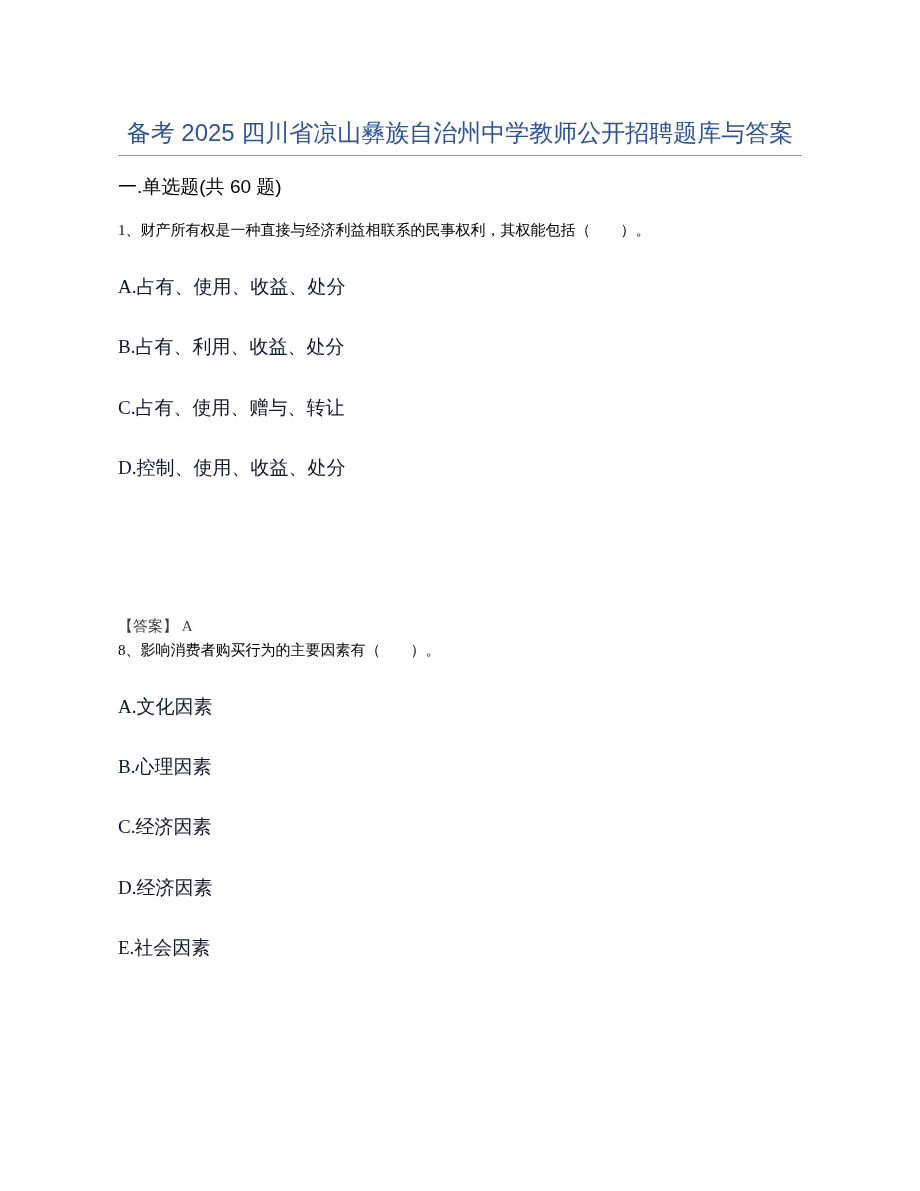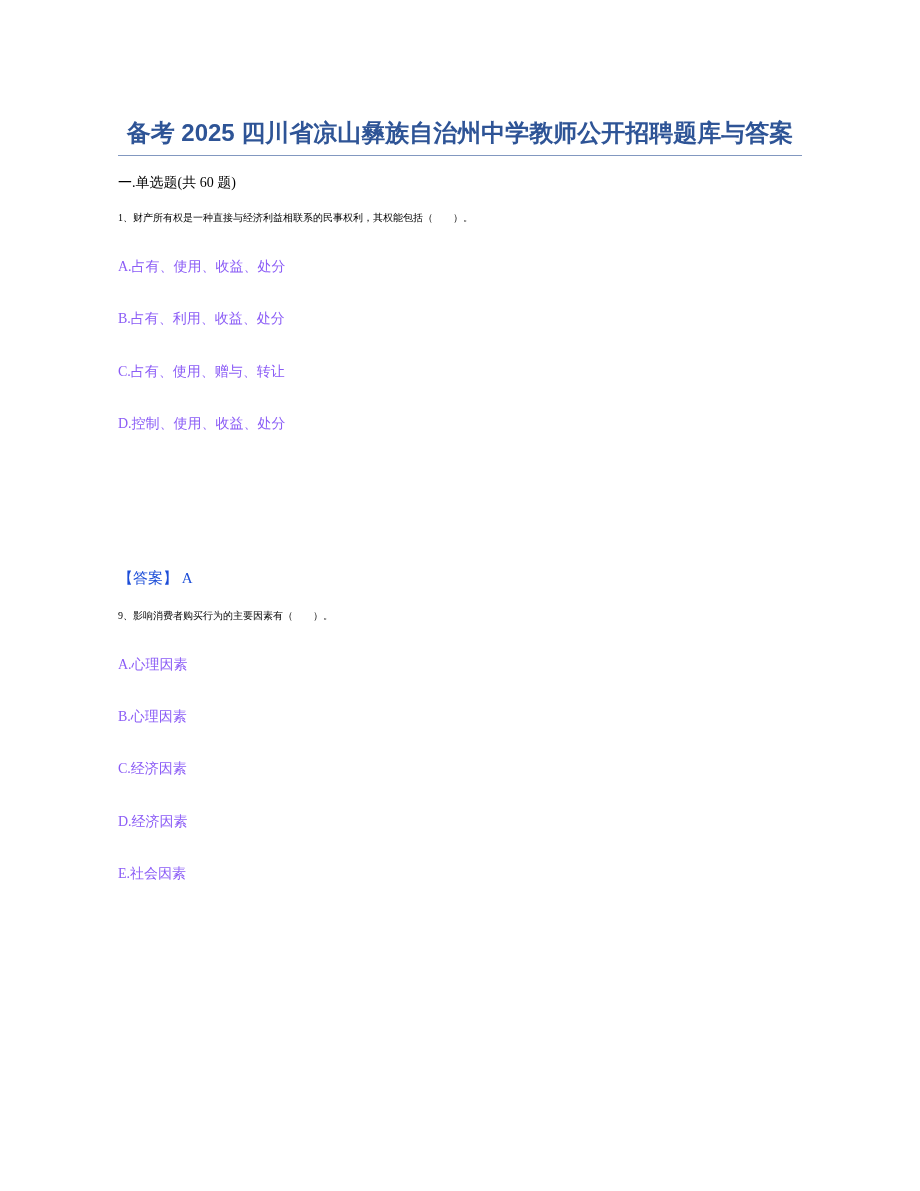--- a/index.html
+++ b/index.html
@@ -10,54 +10,53 @@
     body {
       width: 920px;
       height: 1191px;
       background: #ffffff;
       font-family: "SimSun", "宋体", serif;
       padding: 115px 118px 0 118px;
     }
     .title {
       color: #2e5496;
       font-size: 24px;
-      font-weight: bold;
+      font-weight: normal;
       text-align: center;
       line-height: 1.5;
       font-family: "SimHei", "黑体", sans-serif;
     }
     .divider {
       border: none;
       border-top: 1.5px solid #2e5496;
       margin: 4px 0 18px 0;
       opacity: 0.6;
     }
     .section-header {
-      font-size: 14px;
+      font-size: 19px;
       color: #000;
       margin-bottom: 18px;
-      font-family: Liberation Serif, serif;
+      font-family: Liberation Sans, sans-serif;
     }
     .question {
-      font-size: 10px;
+      font-size: 15px;
       color: #000;
       margin-bottom: 30px;
       line-height: 1.6;
     }
     .option {
-      font-size: 14px;
-      color: #8b5cf6;
+      font-size: 19px;
+      color: #0f172a;
       margin-bottom: 30px;
       line-height: 1.6;
     }
     .answer {
       font-size: 15px;
-      color: #1d4ed8;
+      color: #404040;
       margin-top: 130px;
-      margin-bottom: 18px;
       line-height: 1.6;
     }
     .q2 {
       margin-bottom: 30px;
     }
   </style>
 </head>
 <body>
 
 <div class="title">备考 2025 四川省凉山彝族自治州中学教师公开招聘题库与答案</div>
@@ -67,19 +66,19 @@
 
 <div class="question">1、财产所有权是一种直接与经济利益相联系的民事权利，其权能包括（　　）。</div>
 
 <div class="option">A.占有、使用、收益、处分</div>
 <div class="option">B.占有、利用、收益、处分</div>
 <div class="option">C.占有、使用、赠与、转让</div>
 <div class="option">D.控制、使用、收益、处分</div>
 
 <div class="answer">【答案】 A</div>
 
-<div class="question q2">9、影响消费者购买行为的主要因素有（　　）。</div>
+<div class="question q2">8、影响消费者购买行为的主要因素有（　　）。</div>
 
-<div class="option">A.心理因素</div>
+<div class="option">A.文化因素</div>
 <div class="option">B.心理因素</div>
 <div class="option">C.经济因素</div>
 <div class="option">D.经济因素</div>
 <div class="option">E.社会因素</div>
 
 </body></html>

